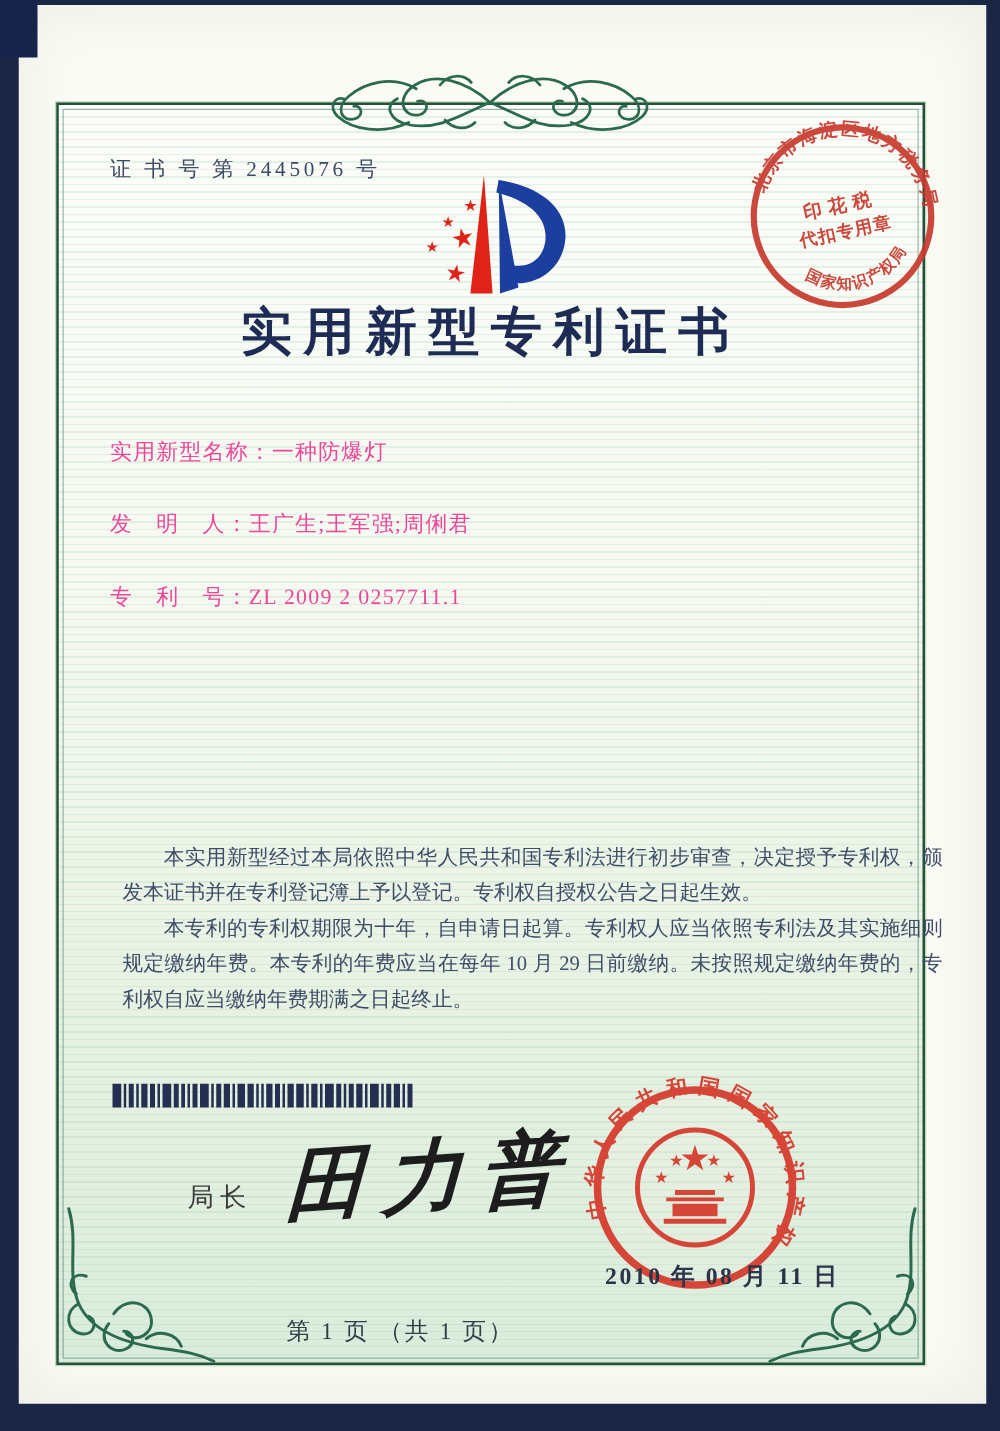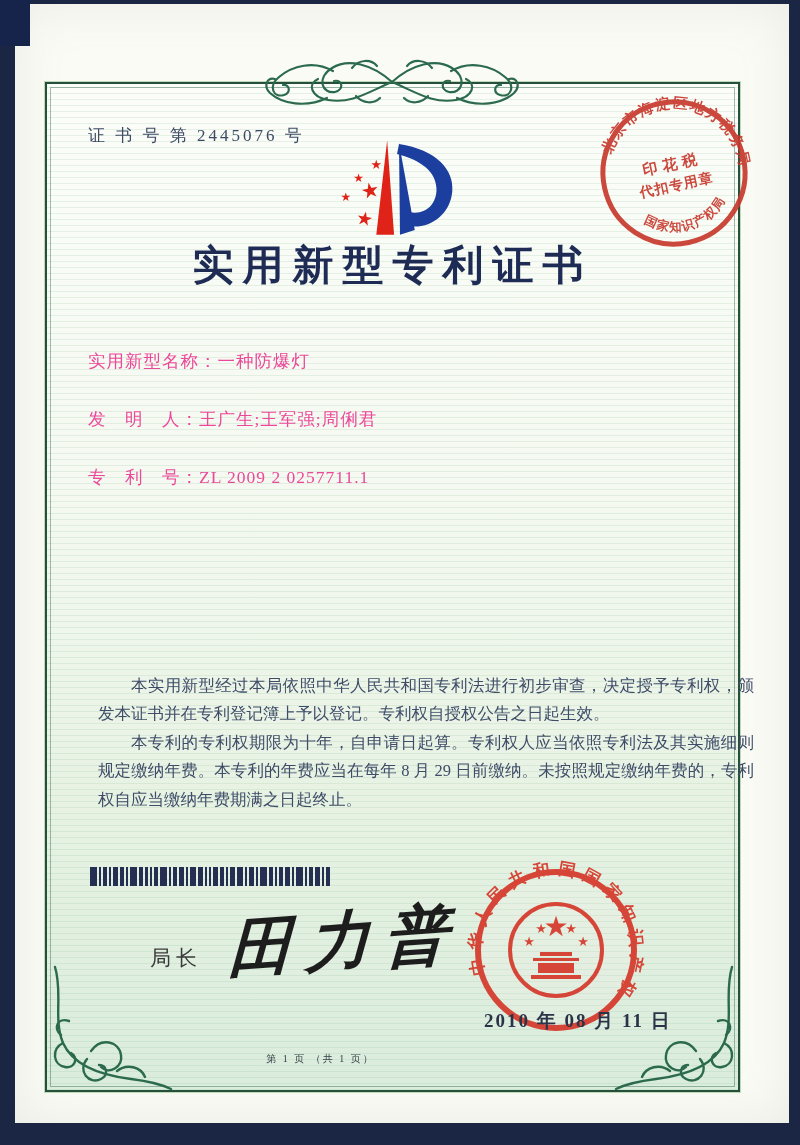--- a/index.html
+++ b/index.html
@@ -45,21 +45,21 @@
   .sig-name { position:absolute; left:228px; top:898px; font-size:64px; font-weight:bold; font-style:italic;
               letter-spacing:14px; color:#1d1d1d; transform:rotate(-4deg) skewX(-6deg); }
 
   .seal { position:absolute; left:456px; top:850px; opacity:.93; }
   .seal-date { position:absolute; left:484px; top:1008px; font-size:19px; font-weight:bold;
                letter-spacing:2px; color:#2a3347; z-index:5; }
 
   .tax-stamp { position:absolute; left:593px; top:92px; transform:rotate(-12deg); opacity:.92; }
 
   .footer { position:absolute; left:45px; top:1052px; width:551px; text-align:center;
-            font-size:10px; letter-spacing:2px; color:#333f46; }
+            font-size:19px; letter-spacing:2px; color:#333f46; }
 </style>
 </head>
 <body>
 
 <div id="stage">
   <div class="paper"></div>
   <div class="corner-dark-tl"></div>
 
   <div class="frame">
     <div class="frame-inline"></div>
@@ -134,21 +134,21 @@
   <div class="title">实用新型专利证书</div>
 
   <div class="fields">
     <div class="field-row"><span>实用新型名称：</span><span>一种防爆灯</span></div>
     <div class="field-row"><span>发　明　人：</span><span>王广生;王军强;周俐君</span></div>
     <div class="field-row"><span>专　利　号：</span><span>ZL 2009 2 0257711.1</span></div>
   </div>
 
   <div class="paras">
     <p>本实用新型经过本局依照中华人民共和国专利法进行初步审查，决定授予专利权，颁发本证书并在专利登记簿上予以登记。专利权自授权公告之日起生效。</p>
-    <p>本专利的专利权期限为十年，自申请日起算。专利权人应当依照专利法及其实施细则规定缴纳年费。本专利的年费应当在每年 8 月 29 日前缴纳。未按照规定缴纳年费的，专利权自应当缴纳年费期满之日起终止。</p>
+    <p>本专利的专利权期限为十年，自申请日起算。专利权人应当依照专利法及其实施细则规定缴纳年费。本专利的年费应当在每年 10 月 29 日前缴纳。未按照规定缴纳年费的，专利权自应当缴纳年费期满之日起终止。</p>
   </div>
 
   <div class="barcode"><span style="width: 6.6px;"></span><span style="width: 2.2px;"></span><span style="width: 4.4px;"></span><span style="width: 2.2px;"></span><span style="width: 4.4px;"></span><span style="width: 4.4px;"></span><span style="width: 2.2px;"></span><span style="width: 6.6px;"></span><span style="width: 4.4px;"></span><span style="width: 2.2px;"></span><span style="width: 2.2px;"></span><span style="width: 4.4px;"></span><span style="width: 6.6px;"></span><span style="width: 2.2px;"></span><span style="width: 4.4px;"></span><span style="width: 4.4px;"></span><span style="width: 2.2px;"></span><span style="width: 6.6px;"></span><span style="width: 4.4px;"></span><span style="width: 2.2px;"></span><span style="width: 2.2px;"></span><span style="width: 4.4px;"></span><span style="width: 4.4px;"></span><span style="width: 2.2px;"></span><span style="width: 4.4px;"></span><span style="width: 6.6px;"></span><span style="width: 2.2px;"></span><span style="width: 4.4px;"></span><span style="width: 2.2px;"></span><span style="width: 6.6px;"></span><span style="width: 4.4px;"></span><span style="width: 2.2px;"></span><span style="width: 4.4px;"></span><span style="width: 4.4px;"></span><span style="width: 2.2px;"></span><span style="width: 6.6px;"></span><span style="width: 2.2px;"></span><span style="width: 4.4px;"></span><span style="width: 4.4px;"></span><span style="width: 2.2px;"></span><span style="width: 4.4px;"></span></div>
 
   <div class="sig-role">局长</div>
   <div class="sig-name">田力普</div>
 
   <svg class="seal" width="200" height="200" viewBox="-100 -100 200 200">
     <circle r="78" fill="rgba(255,240,235,0.12)" stroke="#d63a2c" stroke-width="6"></circle>
     <defs>

